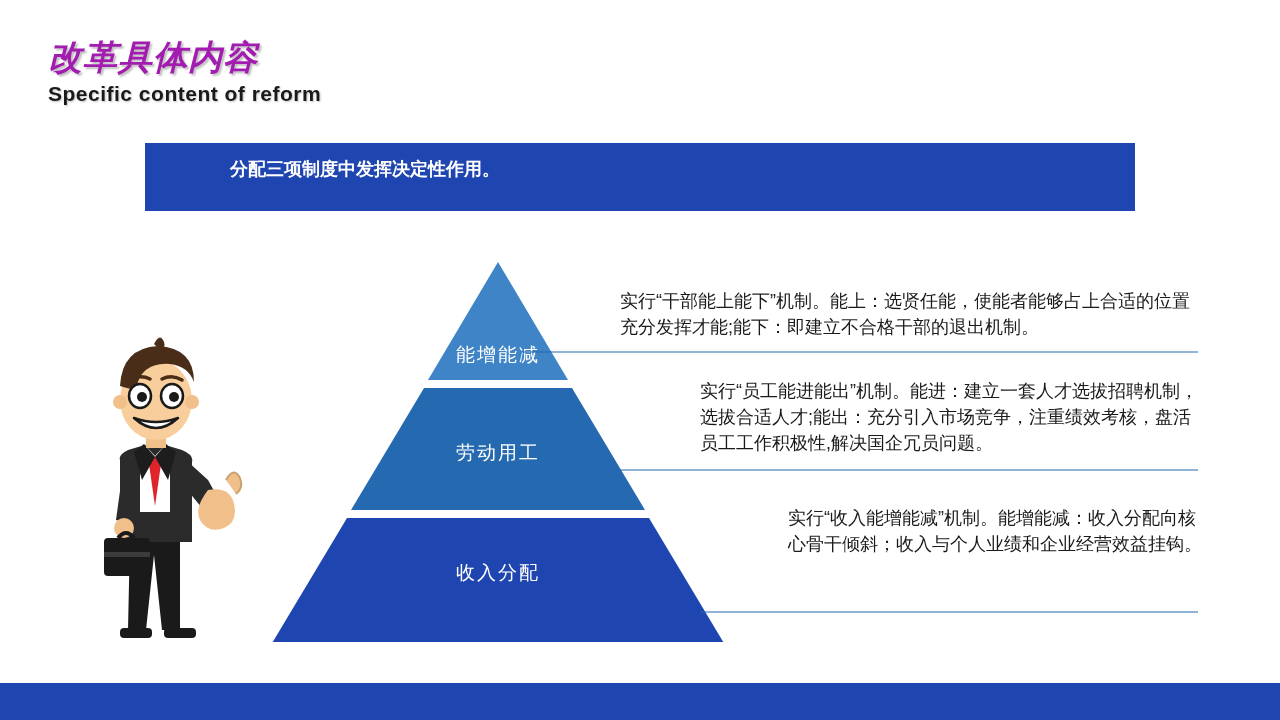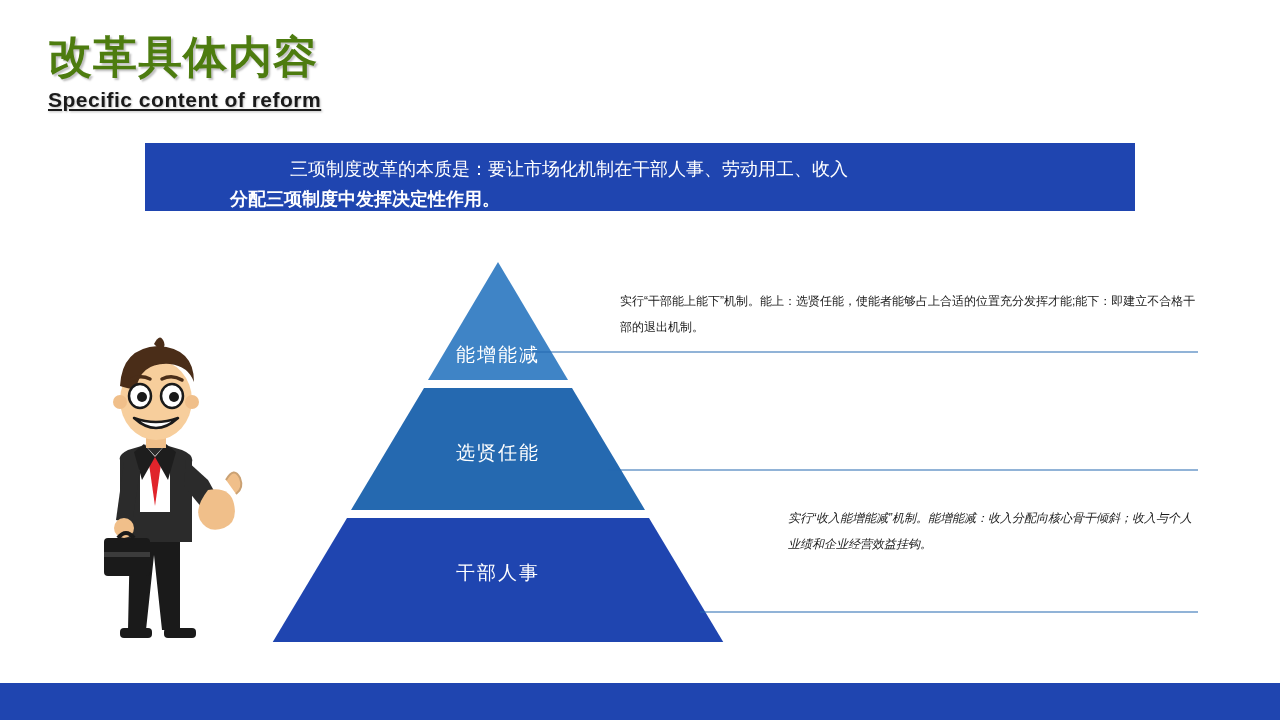--- a/index.html
+++ b/index.html
@@ -22,36 +22,36 @@
     background: #ffffff;
   }
 
   
   .title-block {
     position: absolute;
     left: 48px;
     top: 36px;
   }
   .title-cn {
-    font-size: 44px;
+    font-size: 34px;
     font-weight: bold;
-    color: #4d7c0f;
+    color: #a21caf;
     letter-spacing: 1px;
     line-height: 42px;
     text-shadow: 2px 2px 2px rgba(0,0,0,0.25);
+    font-style: italic;
   }
   .title-en {
     font-size: 21px;
     font-weight: bold;
     color: #1a1a1a;
     line-height: 28px;
     letter-spacing: 0.5px;
-    margin-top: 8px;
+    margin-top: 2px;
     text-shadow: 1px 1px 2px rgba(0,0,0,0.25);
-    text-decoration: underline;
   }
 
   
   .banner {
     position: absolute;
     left: 145px;
     top: 143px;
     width: 990px;
     height: 68px;
     background: #1f45b0;
@@ -82,26 +82,26 @@
     text-align: center;
     color: #ffffff;
     font-size: 19px;
     letter-spacing: 2px;
   }
 
   
   .desc {
     position: absolute;
     color: #1a1a1a;
-    font-size: 12px;
+    font-size: 18px;
     line-height: 26px;
   }
   .desc-1 { left: 620px; top: 288px; width: 580px; }
   .desc-2 { left: 700px; top: 378px; width: 500px; }
-  .desc-3 { left: 788px; top: 505px; width: 415px; font-style: italic; }
+  .desc-3 { left: 788px; top: 505px; width: 415px; }
 
   
   .connector {
     position: absolute;
     left: 0; top: 0;
     width: 1280px;
     height: 720px;
     pointer-events: none;
   }
 
@@ -128,44 +128,44 @@
 <body>
 
 <div class="slide">
 
   <div class="title-block">
     <div class="title-cn">改革具体内容</div>
     <div class="title-en">Specific content of reform</div>
   </div>
 
   <div class="banner">
-    <div class="banner-line l1">三项制度改革的本质是：要让市场化机制在干部人事、劳动用工、收入</div>
     <div class="banner-line l2">分配三项制度中发挥决定性作用。</div>
   </div>
 
   <svg class="pyramid" viewBox="0 0 520 380">
 
     <polygon points="260,0 330,118 190,118" fill="#3f84c6"></polygon>
 
     <polygon points="186,126 334,126 407,248 113,248" fill="#2569b0"></polygon>
 
     <polygon points="109,256 411,256 520,438 0,438" fill="#1f45b0"></polygon>
   </svg>
 
   <div class="pyr-label" style="left:238px; top:342px; width:520px;">能增能减</div>
-  <div class="pyr-label" style="left:238px; top:440px; width:520px;">选贤任能</div>
-  <div class="pyr-label" style="left:238px; top:560px; width:520px;">干部人事</div>
+  <div class="pyr-label" style="left:238px; top:440px; width:520px;">劳动用工</div>
+  <div class="pyr-label" style="left:238px; top:560px; width:520px;">收入分配</div>
 
   <svg class="connector">
     <polyline points="523,352 620,352 1198,352" fill="none" stroke="#2569b0" stroke-width="1.2"></polyline>
     <polyline points="608,470 700,470 1198,470" fill="none" stroke="#2569b0" stroke-width="1.2"></polyline>
     <polyline points="700,612 790,612 1198,612" fill="none" stroke="#2569b0" stroke-width="1.2"></polyline>
   </svg>
 
   <div class="desc desc-1">实行“干部能上能下”机制。能上：选贤任能，使能者能够占上合适的位置充分发挥才能;能下：即建立不合格干部的退出机制。</div>
+  <div class="desc desc-2">实行“员工能进能出”机制。能进：建立一套人才选拔招聘机制，选拔合适人才;能出：充分引入市场竞争，注重绩效考核，盘活员工工作积极性,解决国企冗员问题。</div>
   <div class="desc desc-3">实行“收入能增能减”机制。能增能减：收入分配向核心骨干倾斜；收入与个人业绩和企业经营效益挂钩。</div>
 
   <svg class="character" viewBox="0 0 220 320">
 
     <path d="M72 206 L70 300 L88 300 L96 225 L104 300 L122 300 L122 206 Z" fill="#1a1a1a"></path>
     <rect x="62" y="298" width="32" height="10" rx="4" fill="#1a1a1a"></rect>
     <rect x="106" y="298" width="32" height="10" rx="4" fill="#1a1a1a"></rect>
 
     <path d="M62 130 Q60 125 70 120 L97 112 L124 120 Q136 125 134 132 L134 212 L62 212 Z" fill="#2b2b2b"></path>
 

